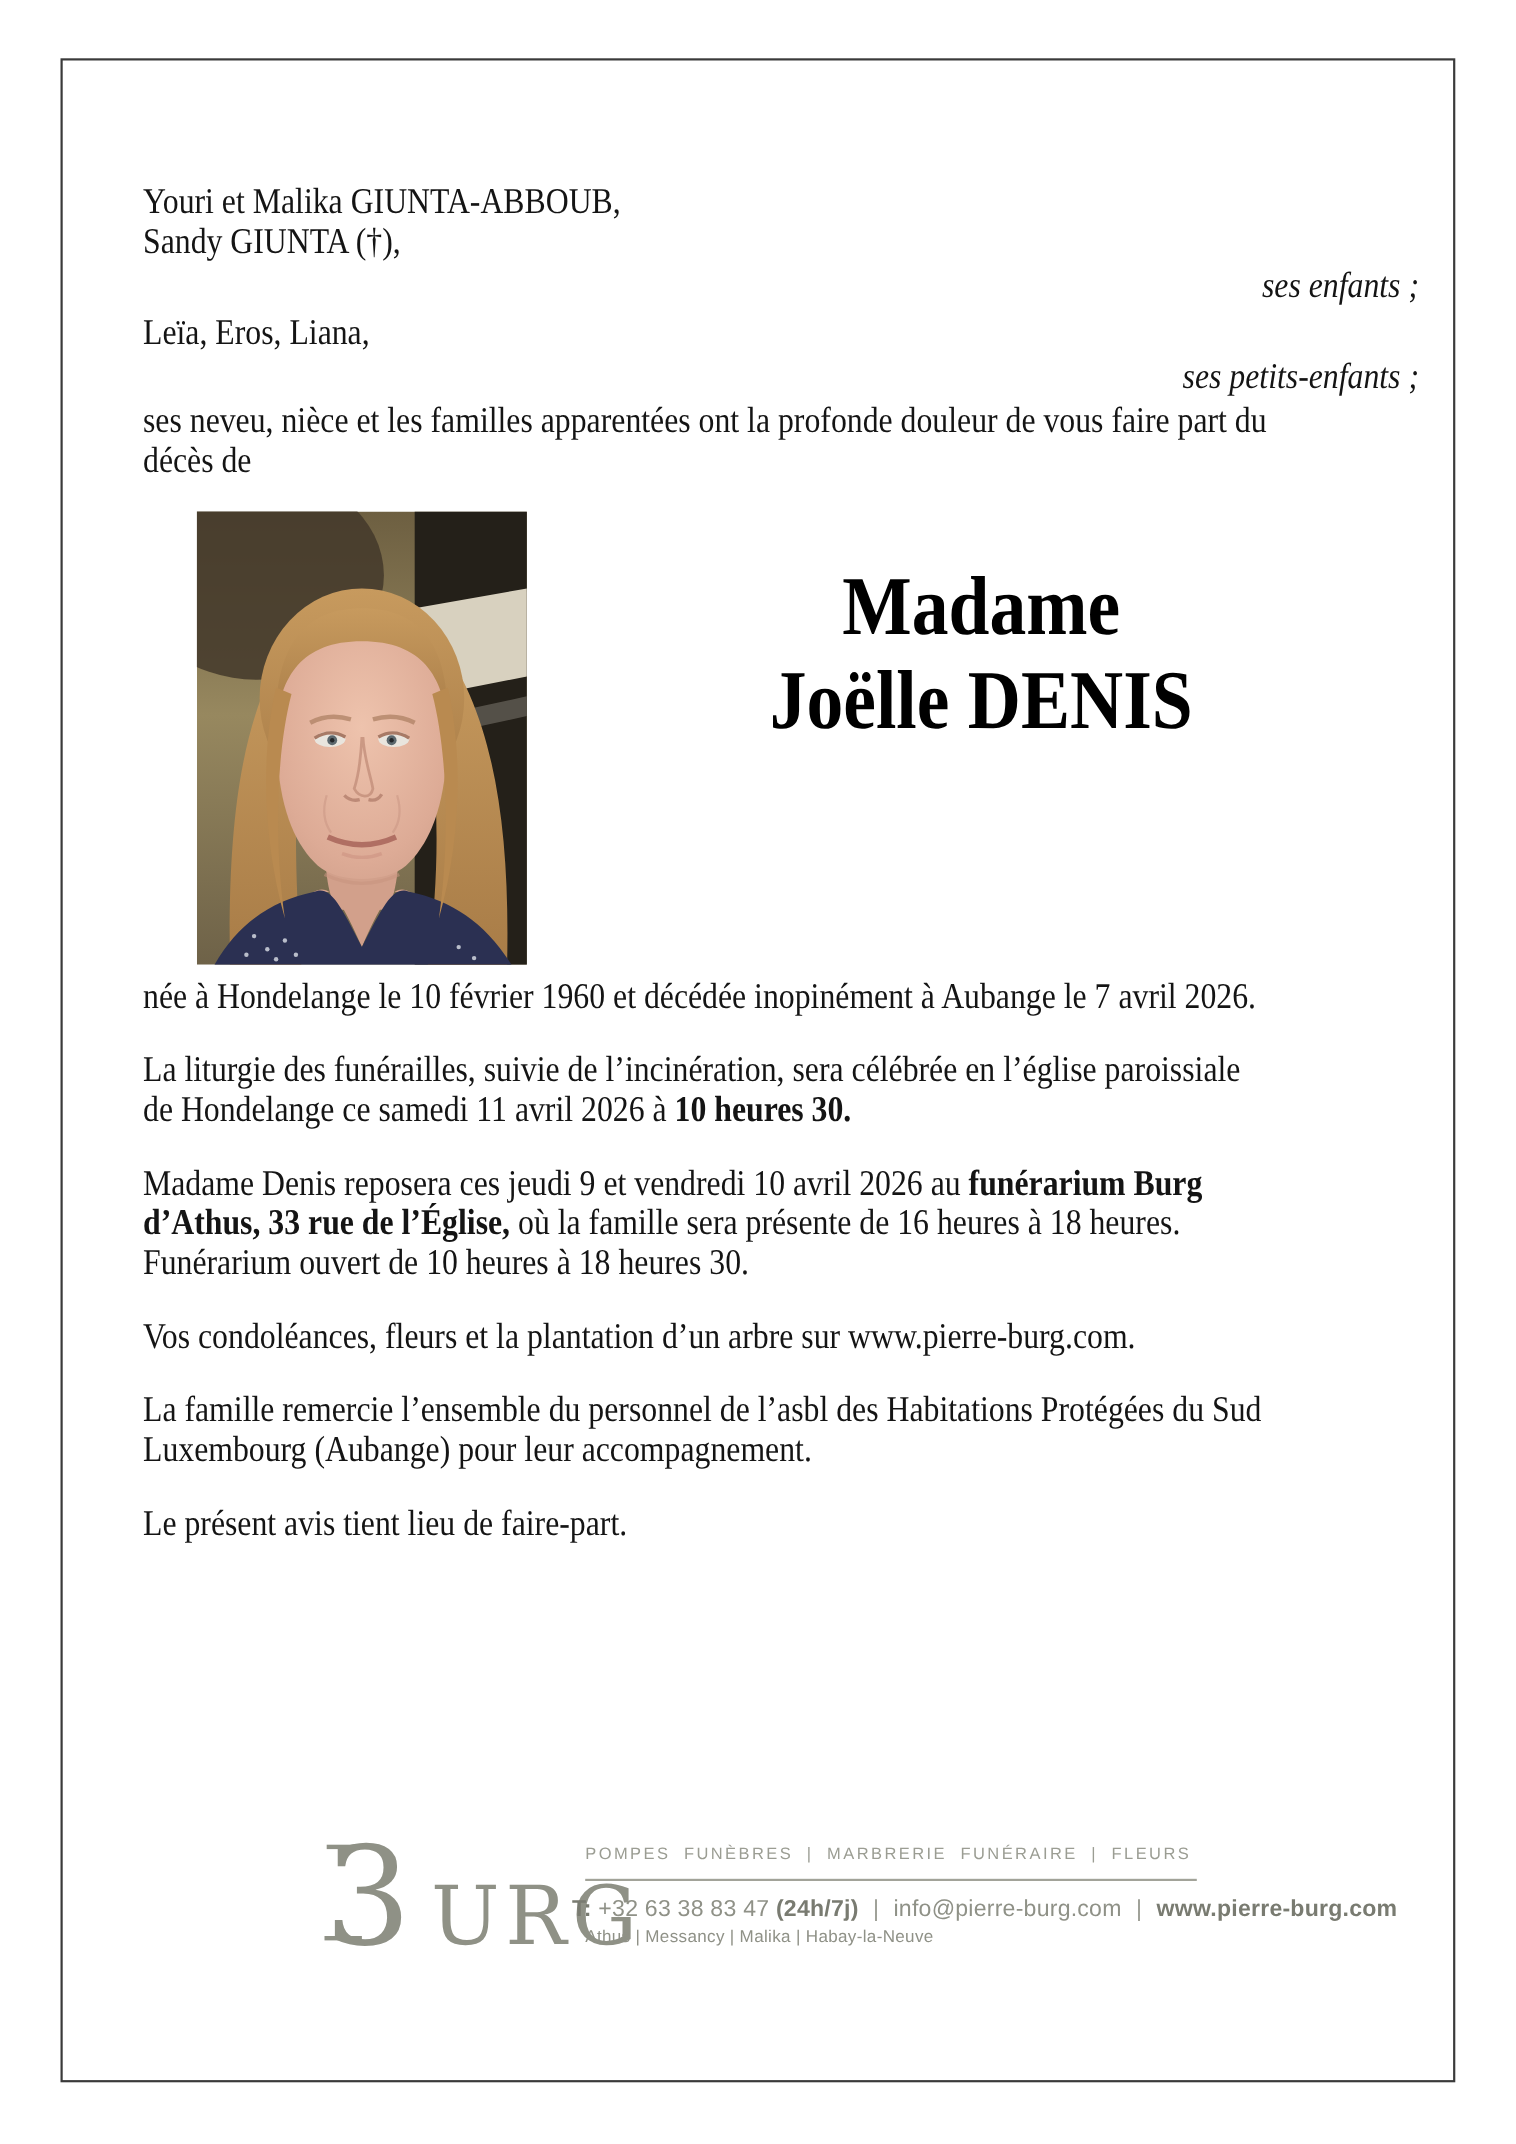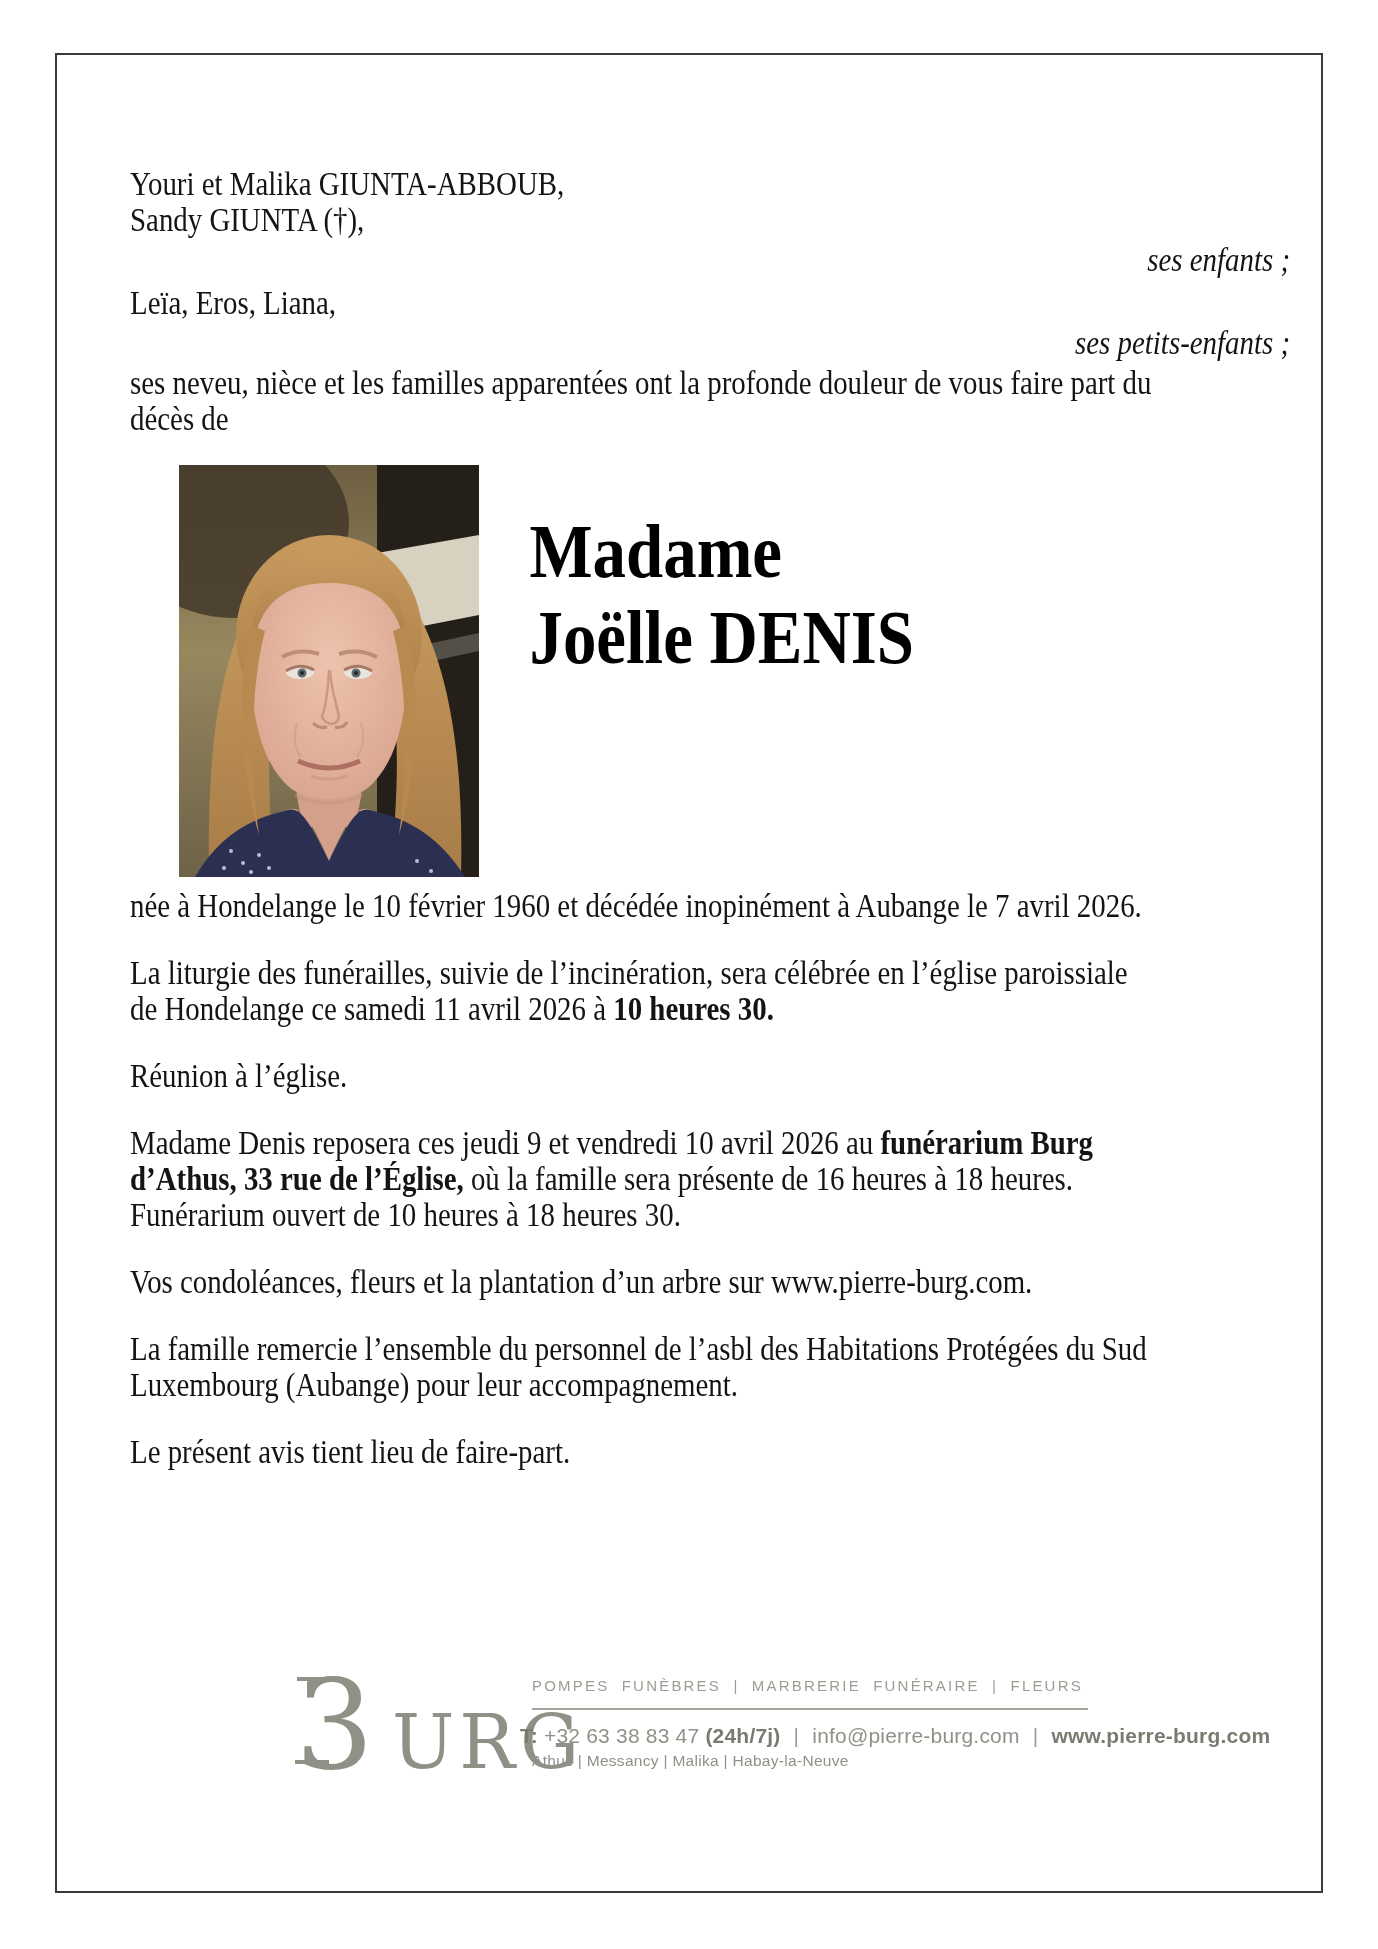--- a/index.html
+++ b/index.html
@@ -14,21 +14,21 @@
   .line b{font-weight:700;}
   .names{position:absolute;left:130px;top:166px;width:1160px;}
   .names .l2{margin-top:0;}
   .names .r1{margin-top:4px;}
   .names .l3{margin-top:7px;}
   .names .r2{margin-top:4px;}
   .names .i1{margin-top:4px;}
   
   .photo{position:absolute;left:179px;top:465px;width:300px;height:412px;display:block;}
   
-  .title{position:absolute;left:480px;top:508px;width:824px;}
+  .title{position:absolute;left:480px;top:508px;width:824px;text-align:center;}
   .title .tline{font-size:76px;line-height:86px;font-weight:700;white-space:nowrap;
                 transform:scaleX(0.88);transform-origin:50% 0;color:#000;}
   
   .bodytext{position:absolute;left:130px;top:888px;width:1170px;}
   .para{margin:0 0 31px 0;}
   
   .footer-sans{font-family:"Liberation Sans",sans-serif;}
   .logo{position:absolute;left:295px;top:1653px;color:#8f9186;white-space:nowrap;
         font-family:"DejaVu Serif",serif;}
   .logo-b{font-size:124px;}
@@ -133,23 +133,20 @@
 
   <div class="bodytext">
     <div class="para">
       <div class="line">née à Hondelange le 10 février 1960 et décédée inopinément à Aubange le 7 avril 2026.</div>
     </div>
     <div class="para">
       <div class="line">La liturgie des funérailles, suivie de l’incinération, sera célébrée en l’église paroissiale</div>
       <div class="line"><span>de Hondelange ce samedi 11 avril 2026 à </span><b>10 heures 30.</b></div>
     </div>
     <div class="para">
-      <div class="line">Réunion à l’église.</div>
-    </div>
-    <div class="para">
       <div class="line"><span>Madame Denis reposera ces jeudi 9 et vendredi 10 avril 2026 au </span><b>funérarium Burg</b></div>
       <div class="line"><b>d’Athus, 33 rue de l’Église,</b><span> où la famille sera présente de 16 heures à 18 heures.</span></div>
       <div class="line">Funérarium ouvert de 10 heures à 18 heures 30.</div>
     </div>
     <div class="para">
       <div class="line">Vos condoléances, fleurs et la plantation d’un arbre sur www.pierre-burg.com.</div>
     </div>
     <div class="para">
       <div class="line">La famille remercie l’ensemble du personnel de l’asbl des Habitations Protégées du Sud</div>
       <div class="line">Luxembourg (Aubange) pour leur accompagnement.</div>

